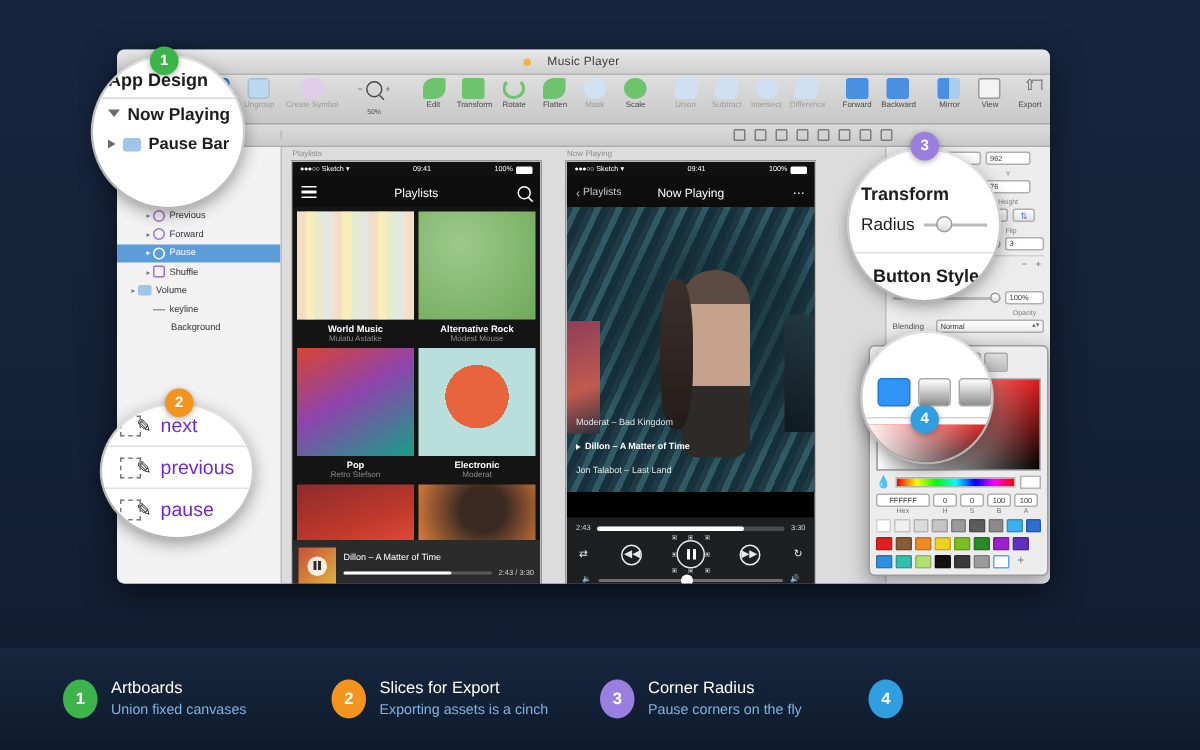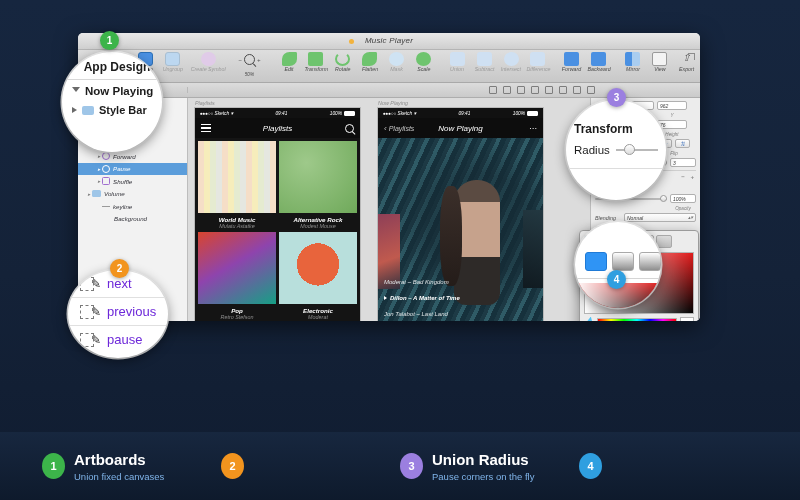--- a/index.html
+++ b/index.html
@@ -7,24 +7,23 @@
     width: 800px; height: 500px;
     font-family: "Liberation Sans", sans-serif;
     background: #152238;
     overflow: hidden;
     position: relative;
   }
   #root { position:absolute; inset:0; background: linear-gradient(180deg,#16263f 0%, #142238 55%, #101c30 100%); }
 
   
   .app-window {
-    position:absolute; left:78px; top:33px; width:622px; height:288px;
+    position:absolute; left:78px; top:33px; width:622px; height:356px;
     background:#d8d8d8; border-radius:5px; overflow:hidden;
     box-shadow:0 6px 22px rgba(0,0,0,.55);
-    font-style:italic;
   }
   .titlebar {
     height:17px; background:linear-gradient(180deg,#e8e8e8,#cfcfcf);
     border-bottom:1px solid #b4b4b4; position:relative;
   }
   .title-text {
     position:absolute; left:0; right:0; top:3px; text-align:center;
     font-size:8px; color:#3d3d3d; letter-spacing:.2px;
   }
   .title-dot { position:absolute; left:50%; margin-left:-40px; top:6px; width:5px; height:5px;
@@ -209,21 +208,21 @@
   .sw { width:11px; height:9px; border:1px solid rgba(0,0,0,.18); border-radius:1px; }
   .sw.plus { background:none; border:none; color:#7c7c7c; font-size:8px; line-height:8px; text-align:center; }
 
   
   .mag-circle { position:absolute; border-radius:50%; background:#fff;
                 box-shadow:0 3px 12px rgba(0,0,0,.45), 0 0 0 1.5px rgba(255,255,255,.9); overflow:hidden; z-index:20; }
   .badge { position:absolute; width:19px; height:19px; border-radius:50%; color:#fff; font-size:10px;
            font-weight:bold; display:flex; align-items:center; justify-content:center; z-index:21;
            box-shadow:0 1px 4px rgba(0,0,0,.35); }
 
-  .m1 { left:62px; top:52px; width:100px; height:100px;text-align:center; }
+  .m1 { left:62px; top:38px; width:100px; height:100px; }
   .m1 .r { padding:8px 0 0 10px; }
   .m1 .t1 { font-size:12px; color:#1c1c1c; font-weight:bold; }
   .m1 .hr { height:1px; background:#d8d8d8; margin:5px 0 0 -10px; }
   .m1 .t2 { font-size:11.5px; color:#1c1c1c; font-weight:bold; margin-top:5px; display:flex; align-items:center; gap:5px;}
   .m1 .t3 { font-size:11px; color:#1c1c1c; font-weight:bold; margin-top:7px; display:flex; align-items:center; gap:5px;}
   .m1 .fold { width:12px; height:9px; background:#9fc6e8; border-radius:2px; }
   .m1 .car { width:0; height:0; border-left:5px solid #6a6a6a; border-top:3.5px solid transparent;
              border-bottom:3.5px solid transparent; }
   .m1 .car.dn { border-left:4px solid transparent; border-right:4px solid transparent; border-top:5px solid #6a6a6a; }
 
@@ -253,21 +252,21 @@
   .m4 .sv2 { height:28px; margin-top:4px; background:linear-gradient(to right,#fff,rgba(255,255,255,0)),
              linear-gradient(to top,#000,rgba(0,0,0,0)), #e01b1b; }
 
   
   .footer { position:absolute; left:0; right:0; bottom:0; height:68px;
             background:linear-gradient(180deg,#17273f,#0e1a2c); display:flex; align-items:center;
             padding:0 42px; }
   .feat { display:flex; align-items:center; gap:9px; width:25%; }
   .fbadge { width:23px; height:26px; border-radius:50%; color:#fff; font-size:11px; font-weight:bold;
             display:flex; align-items:center; justify-content:center; flex:0 0 auto; }
-  .ftitle { font-size:15px; color:#fff;font-weight:bold; }
+  .ftitle { font-size:11px; color:#fff; }
   .fsub { font-size:9.5px; color:#7fb3e8; margin-top:3px; }
 </style>
 </head>
 <body>
 
 <div id="root">
 
   <div class="app-window">
 
     <div class="titlebar">
@@ -753,21 +752,21 @@
     <div class="r">
       <div class="t1">App Design</div>
       <div class="hr"></div>
       <div class="t2">
         <span class="car dn"></span>
         <span>Now Playing</span>
       </div>
       <div class="t3">
         <span class="car"></span>
         <span class="fold"></span>
-        <span>Style Bar</span>
+        <span>Pause Bar</span>
       </div>
     </div>
   </div>
   <div class="badge" style="left:100px;top:31px;background:#3cb44a">1</div>
 
   <div class="mag-circle m2">
     <div class="slice">
       <span class="sq"></span>
       <span class="pen">✎</span>
       <span class="lbl">next</span>
@@ -789,20 +788,21 @@
 
   <div class="mag-circle m3">
     <div class="t">Transform</div>
     <div class="rad">
       <span class="rlbl">Radius</span>
       <span class="rsl">
           <span class="rkn"></span>
         </span>
     </div>
     <div class="hr"></div>
+    <div class="bs">Button Style</div>
   </div>
   <div class="badge" style="left:607px;top:88px;background:#9b7fe0">3</div>
 
   <div class="mag-circle m4">
     <div class="tabs">
       <span class="tb on"></span>
       <span class="tb g"></span>
       <span class="tb g"></span>
     </div>
     <div class="hr"></div>
@@ -813,25 +813,29 @@
   <div class="footer">
     <div class="feat">
       <div class="fbadge" style="background:#3cb44a">1</div>
       <div>
         <div class="ftitle">Artboards</div>
         <div class="fsub">Union fixed canvases</div>
       </div>
     </div>
     <div class="feat">
       <div class="fbadge" style="background:#f2941e">2</div>
+      <div>
+        <div class="ftitle">Slices for Export</div>
+        <div class="fsub">Exporting assets is a cinch</div>
+      </div>
     </div>
     <div class="feat">
       <div class="fbadge" style="background:#9b7fe0">3</div>
       <div>
-        <div class="ftitle">Union Radius</div>
+        <div class="ftitle">Corner Radius</div>
         <div class="fsub">Pause corners on the fly</div>
       </div>
     </div>
     <div class="feat">
       <div class="fbadge" style="background:#2f9fe0">4</div>
     </div>
   </div>
 
 </div>
 

